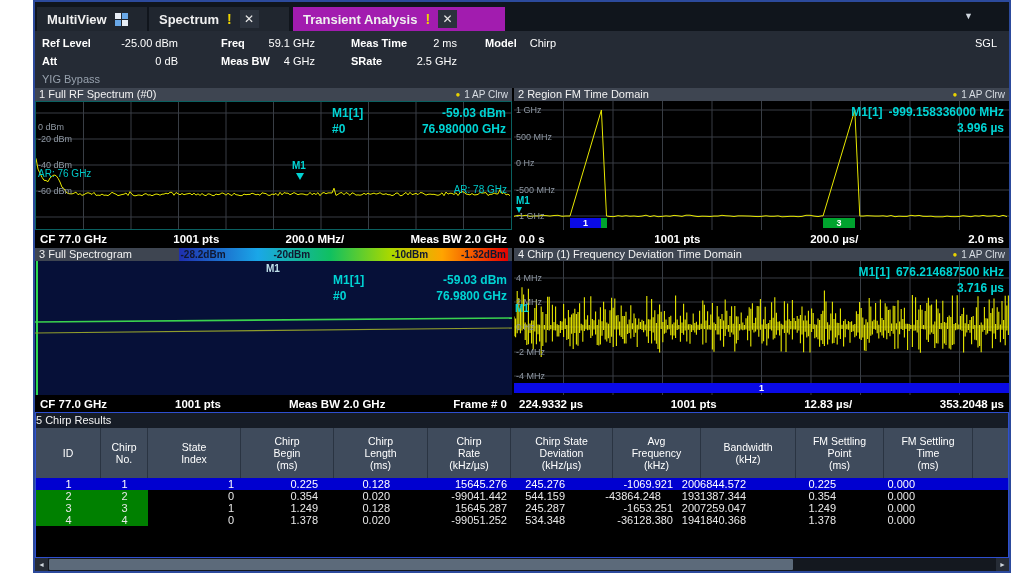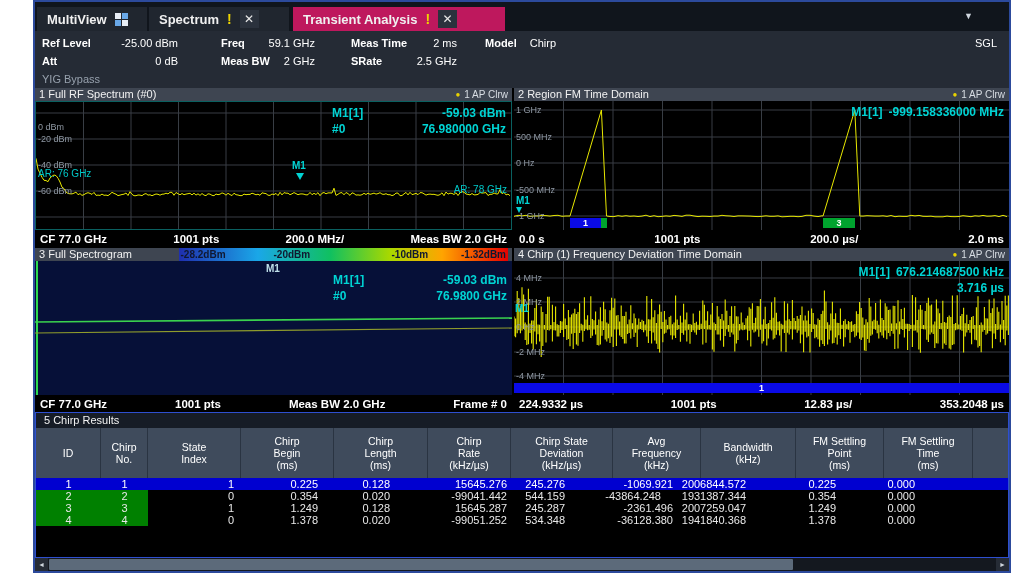--- a/index.html
+++ b/index.html
@@ -7,21 +7,21 @@
        font-family:"Liberation Sans","DejaVu Sans",sans-serif;}
   .app{position:absolute;left:33px;top:0;width:978px;height:573px;background:#000;
        border:2px solid #2c4a9c;box-sizing:border-box;}
   .inner{position:relative;width:974px;height:569px;}
 
   
   .tabbar{position:absolute;left:0;top:0;width:974px;height:29px;background:#10151c;}
   .tab{position:absolute;top:5px;height:24px;display:flex;align-items:center;gap:8px;
        padding:0 10px;box-sizing:border-box;background:#20262f;color:#f0f0f0;
        font-size:13px;font-weight:bold;cursor:default;}
-  .tab.active{background:#be185d;}
+  .tab.active{background:#a21caf;}
   .tab-close{width:19px;height:18px;background:#2b323d;color:#eaeaea;display:flex;
        align-items:center;justify-content:center;font-size:12px;font-weight:normal;}
   .alert{color:#eed500;font-size:14px;font-weight:bold;}
   .grid-icon{width:13px;height:13px;display:grid;grid-template-columns:6px 6px;grid-gap:1px;}
   .grid-icon i{width:6px;height:6px;display:block;}
   .gi-a{background:#e8eef6}.gi-b{background:#69a8e8}
   .tab-caret{position:absolute;right:36px;top:9px;color:#cfd6de;font-size:9px;}
 
   
   .settings{position:absolute;left:0;top:29px;width:974px;height:57px;background:#252b35;
@@ -60,21 +60,21 @@
   .ar{position:absolute;color:#00c8c8;font-size:10px;z-index:3;}
   .seg{position:absolute;height:10px;top:117px;font-size:9px;color:#fff;text-align:center;
        line-height:10px;font-weight:bold;z-index:2;}
   .scale{position:relative;width:333px;height:13px;margin-left:auto;
        background:linear-gradient(90deg,#1f2fae 0%,#1aa7e8 24%,#10c060 46%,#a8d800 64%,#ffa400 80%,#e60000 100%);}
   .scale span{position:absolute;top:0;font-size:10px;line-height:13px;color:#101830;font-weight:bold;}
 
   
   .t5{position:absolute;left:0;top:410px;width:974px;height:146px;border:1px solid #2e4fd0;
        box-sizing:border-box;background:#000;}
-  .t5-title{height:15px;background:#161c26;color:#f2f2f2;font-size:11px;line-height:15px;padding:0 8px;}
+  .t5-title{height:15px;background:#161c26;color:#f2f2f2;font-size:11px;line-height:15px;padding:0 0;}
   .thead{display:flex;height:50px;background:#3f4b5c;}
   .th{display:flex;align-items:center;justify-content:center;text-align:center;color:#fff;
        font-size:10.5px;line-height:12px;white-space:pre-line;border-right:1px solid #2a3442;
        box-sizing:border-box;}
   .trow{display:flex;height:12px;font-size:11px;line-height:12px;color:#e8e8e8;}
   .td{box-sizing:border-box;display:flex;align-items:center;white-space:nowrap;}
   .trow.selected{background:#0000d0;color:#fff;}
 
   
   .hscroll{position:absolute;left:0;top:556px;width:974px;height:13px;background:#14181f;}
@@ -127,21 +127,21 @@
     <div class="sfield" style="left:450px;top:6px;gap:13px;">
       <span class="slabel">Model</span>
       <span class="sval">Chirp</span>
     </div>
     <div class="sfield" style="left:7px;top:24px;width:136px;">
       <span class="slabel">Att</span>
       <span class="sval">0 dB</span>
     </div>
     <div class="sfield" style="left:186px;top:24px;width:94px;">
       <span class="slabel">Meas BW</span>
-      <span class="sval">2 GHz</span>
+      <span class="sval">4 GHz</span>
     </div>
     <div class="sfield" style="left:316px;top:24px;width:106px;">
       <span class="slabel">SRate</span>
       <span class="sval">2.5 GHz</span>
     </div>
     <span class="yig">YIG Bypass</span>
     <span class="sgl">SGL</span>
   </div>
 
   <div class="win" id="w1">
@@ -203,20 +203,23 @@
       <span class="badge">
         <span class="dot">●</span>
         <span>1 AP Clrw</span>
       </span>
     </div>
     <div class="chart" id="w2c">
       <div class="readout">
         <div class="rrow" style="gap:6px;">
               <span>M1[1]</span>
               <span>-999.158336000 MHz</span>
+            </div>
+        <div class="rrow">
+              <span>3.996 µs</span>
             </div>
       </div>
       <span class="mk-label" style="left:2px;top:94px;">M1</span>
       <div class="mk-tri" style="left:2px;top:106px;border-left-width:3px;border-right-width:3px;border-top-width:6px;"></div>
       <div class="seg" style="left:56px;width:31px;background:#0a0ae6;">1</div>
       <div class="seg" style="left:87px;width:6px;background:#00a32e;"></div>
       <div class="seg" style="left:309px;width:32px;background:#00a32e;">3</div>
     <span class="ylab" style="top: 9px;">1 GHz</span>
           <span class="ylab" style="top: 36px;">500 MHz</span>
           <span class="ylab" style="top: 62px;">0 Hz</span>
@@ -396,21 +399,21 @@
             <div class="td" style="width: 89px; justify-content: flex-end; padding-right: 58px;">0.000</div>
           </div>
           <div class="trow">
             <div class="td" style="width: 65px; justify-content: center; background: rgb(0, 128, 0);">3</div>
             <div class="td" style="width: 47px; justify-content: center; background: rgb(0, 128, 0);">3</div>
             <div class="td" style="width: 93px; justify-content: flex-end; padding-right: 7px;">1</div>
             <div class="td" style="width: 93px; justify-content: flex-end; padding-right: 16px;">1.249</div>
             <div class="td" style="width: 94px; justify-content: flex-end; padding-right: 38px;">0.128</div>
             <div class="td" style="width: 83px; justify-content: flex-end; padding-right: 4px;">15645.287</div>
             <div class="td" style="width: 102px; justify-content: flex-end; padding-right: 48px;">245.287</div>
-            <div class="td" style="width: 88px; justify-content: flex-end; padding-right: 28px;">-2361.496</div>
+            <div class="td" style="width: 88px; justify-content: flex-end; padding-right: 28px;">-1653.251</div>
             <div class="td" style="width: 95px; justify-content: flex-end; padding-right: 50px;">2007259.047</div>
             <div class="td" style="width: 88px; justify-content: flex-end; padding-right: 48px;">1.249</div>
             <div class="td" style="width: 89px; justify-content: flex-end; padding-right: 58px;">0.000</div>
           </div>
           <div class="trow">
             <div class="td" style="width: 65px; justify-content: center; background: rgb(0, 128, 0);">4</div>
             <div class="td" style="width: 47px; justify-content: center; background: rgb(0, 128, 0);">4</div>
             <div class="td" style="width: 93px; justify-content: flex-end; padding-right: 7px;">0</div>
             <div class="td" style="width: 93px; justify-content: flex-end; padding-right: 16px;">1.378</div>
             <div class="td" style="width: 94px; justify-content: flex-end; padding-right: 38px;">0.020</div>

